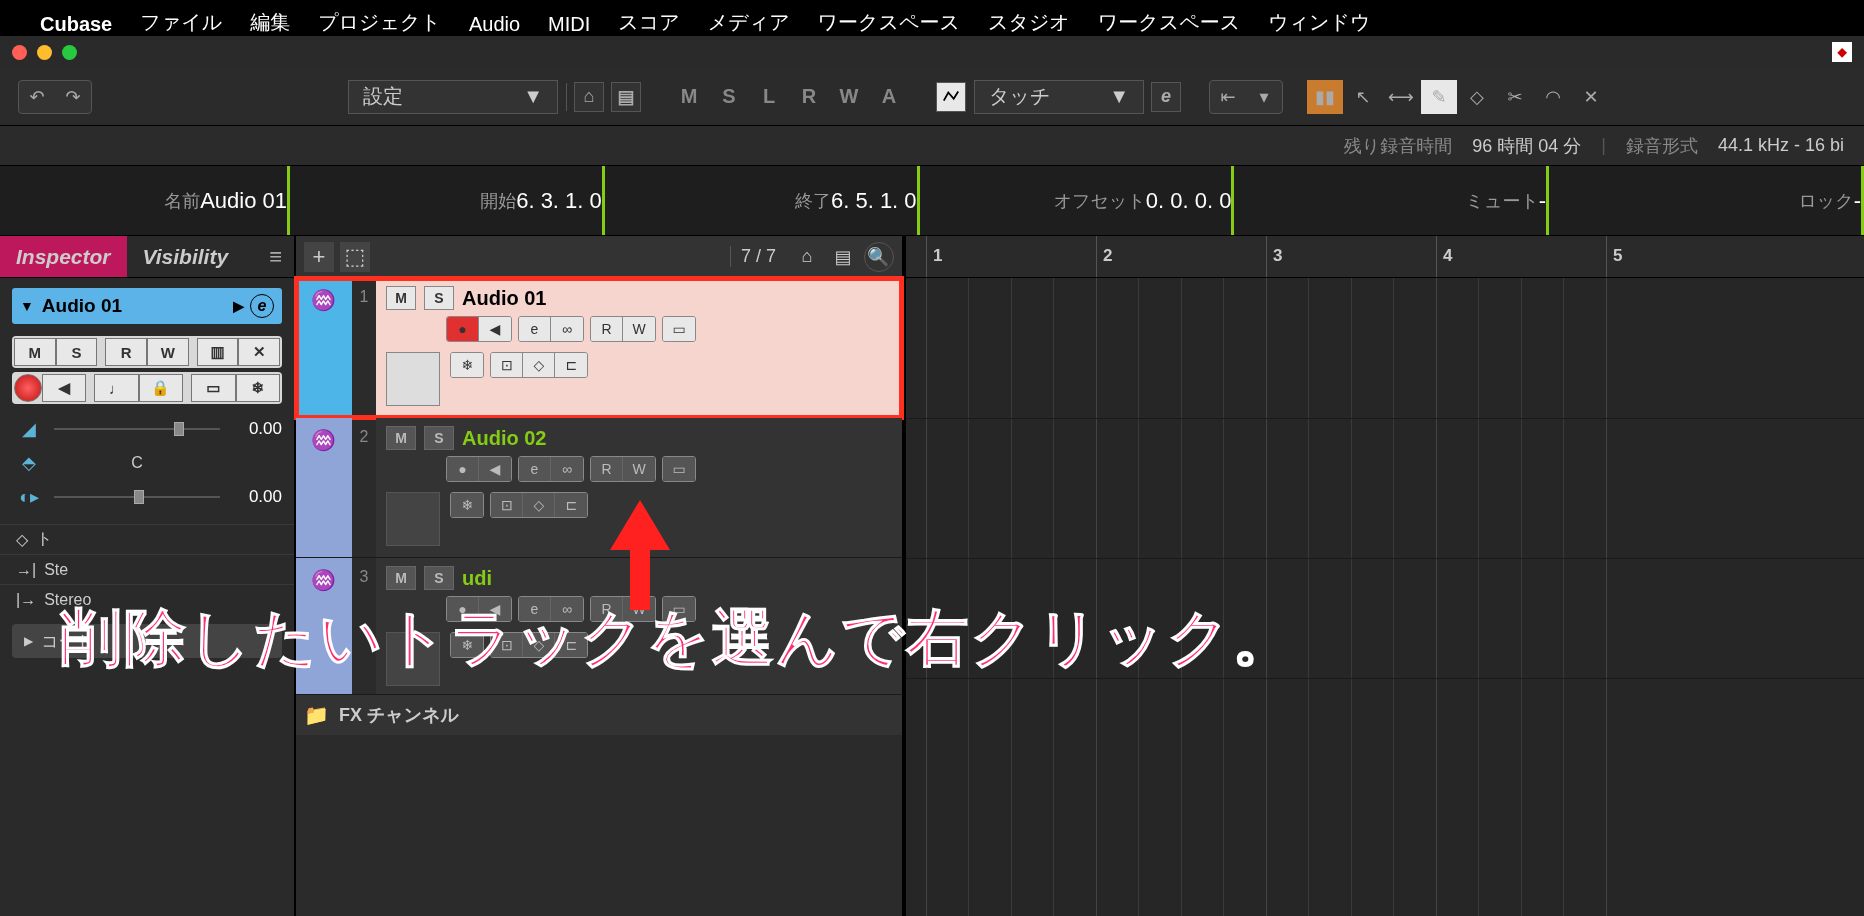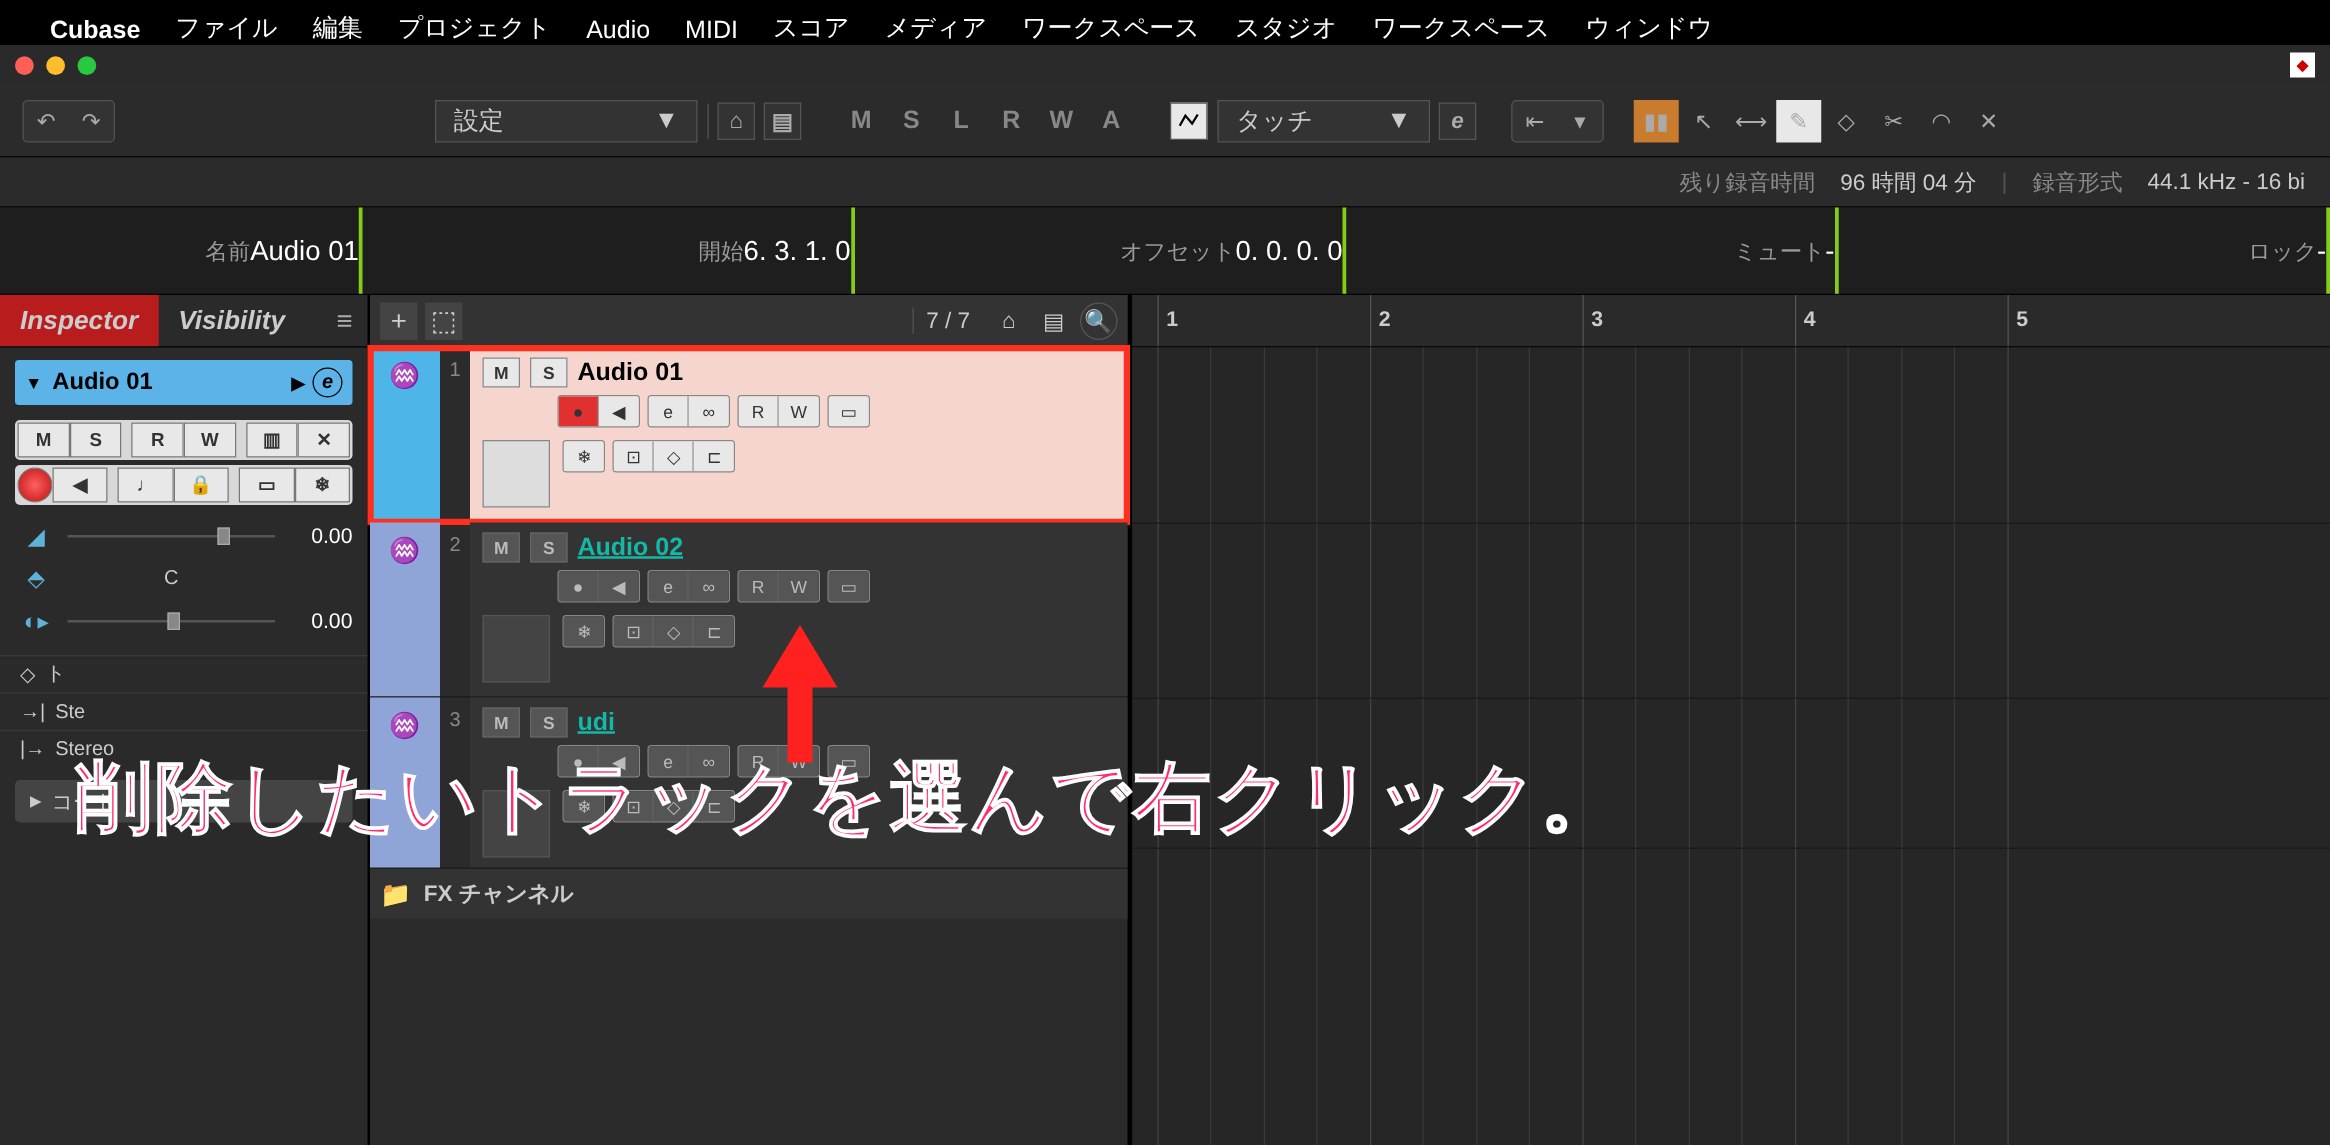--- a/index.html
+++ b/index.html
@@ -44,21 +44,21 @@
 .infocell .lbl { font-size: 18px; color: #999; }
 .infocell .val { font-size: 22px; color: #fff; font-weight: 500; }
 
 
 .main { display: flex; height: 680px; }
 
 
 .inspector { width: 296px; background: #2a2a2a; border-right: 2px solid #000; display: flex; flex-direction: column; }
 .insp-tabs { display: flex; height: 42px; border-bottom: 1px solid #000; }
 .insp-tab { padding: 0 16px; display: flex; align-items: center; font-size: 21px; font-weight: bold; font-style: italic; }
-.insp-tab.active { background: #b91c1c; }
+.insp-tab.active { background: #be185d; }
 .insp-tab-eq { margin-left: auto; padding: 0 12px; display:flex; align-items:center; font-size:22px; color:#aaa; }
 .insp-track-header { background: #5bb3e8; color: #000; height: 36px; margin: 10px 12px 6px; display: flex; align-items: center; padding: 0 8px; border-radius: 3px; font-size: 19px; font-weight: bold; }
 .insp-track-header .arrow { font-size: 14px; margin-right: 8px; }
 .insp-track-header .chev { margin-left: auto; font-size: 14px; margin-right: 6px; }
 .insp-track-header .e-btn { width: 24px; height: 24px; border: 1px solid #000; border-radius: 50%; display: flex; align-items: center; justify-content: center; font-style: italic; font-size: 16px; }
 .insp-buttons { margin: 6px 12px; display: flex; flex-direction: column; gap: 4px; }
 .insp-row { display: flex; gap: 0; background: #d8d8d8; border-radius: 4px; padding: 2px; }
 .insp-btn { flex: 1; height: 28px; border: 1px solid #777; background: #e8e8e8; display: flex; align-items: center; justify-content: center; font-size: 15px; font-weight: bold; color: #333; }
 .insp-btn.rec { background: radial-gradient(circle, #ff6060, #c01010); border-radius: 50%; width: 28px; flex: 0 0 28px; }
 .insp-sliders { margin: 8px 12px; display: flex; flex-direction: column; gap: 12px; }
@@ -96,21 +96,21 @@
 .ctrl-btn.rec-on { background: #e03030; }
 .track-thumb { width: 54px; height: 54px; border: 1px solid #888; background: #ddd; margin-left: 0; margin-top: 4px; display: inline-block; vertical-align: top; }
 .track-extra { display: inline-flex; gap: 6px; margin-left: 6px; vertical-align: top; margin-top: 4px; }
 
 .track.selected { outline: 5px solid #ff3020; outline-offset: -3px; }
 .track.selected .track-color { background: #4db5e8; }
 .track.selected .track-body { background: #f5d5cd; color: #000; }
 .track.selected .track-name { color: #000; }
 .track.unsel .track-color { background: #8fa5d8; }
 .track.unsel .track-body { background: #333; color: #ccc; }
-.track.unsel .track-name { color: #14b8a6; text-decoration: underline; }
+.track.unsel .track-name { color: #84cc16; }
 .track.unsel .ms-btn, .track.unsel .ctrl-btn { background: #555; border-color: #666; color: #bbb; }
 
 .folder-track { display: flex; height: 40px; background: #333; align-items: center; padding-left: 8px; gap: 10px; }
 .folder-icon { color: #ccc; font-size: 20px; }
 .folder-name { font-size: 18px; font-weight: bold; color: #ccc; }
 
 
 .arrange { flex: 1; background: #292929; display: flex; flex-direction: column; }
 .ruler { height: 42px; background: #2a2a2a; border-bottom: 1px solid #000; position: relative; }
 .ruler-tick { position: absolute; top: 0; bottom: 0; border-left: 1px solid #555; padding-left: 6px; padding-top: 10px; font-size: 17px; color: #ccc; font-weight: bold; }
@@ -211,20 +211,24 @@
 </div>
 
 <div class="infoline">
   <div class="infocell">
       <span class="lbl">名前</span>
       <span class="val">Audio 01</span>
     </div>
   <div class="infocell">
       <span class="lbl">開始</span>
       <span class="val">6. 3. 1.  0</span>
+    </div>
+  <div class="infocell">
+      <span class="lbl">終了</span>
+      <span class="val">6. 5. 1.  0</span>
     </div>
   <div class="infocell">
       <span class="lbl">オフセット</span>
       <span class="val">0. 0. 0.  0</span>
     </div>
   <div class="infocell">
       <span class="lbl">ミュート</span>
       <span class="val">-</span>
     </div>
   <div class="infocell">

